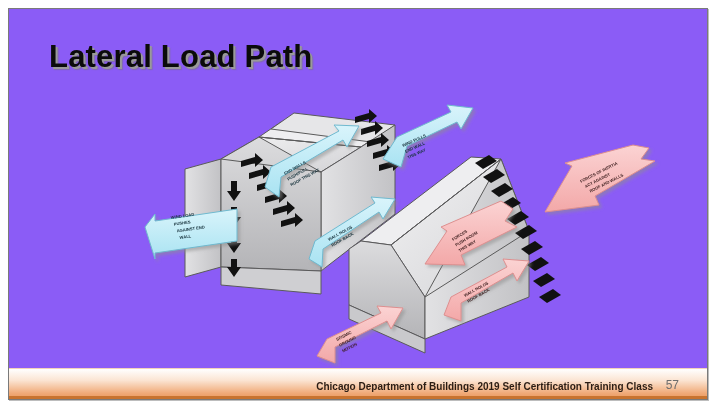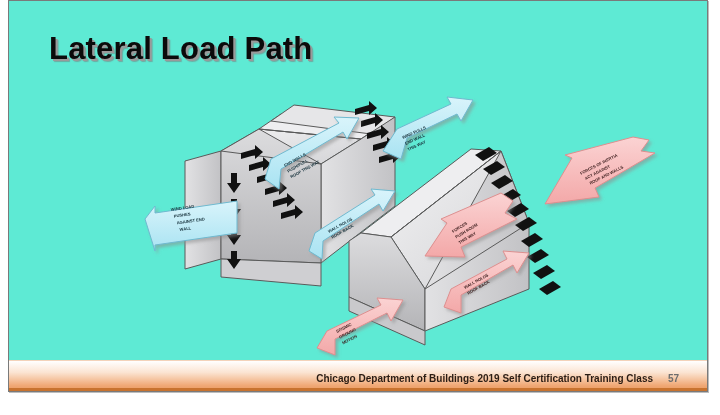--- a/index.html
+++ b/index.html
@@ -1,20 +1,20 @@
 <!DOCTYPE html>
 <html><head>
 <meta charset="utf-8">
 <style>
   html,body{margin:0;padding:0;background:#ffffff;}
   body{width:720px;height:415px;overflow:hidden;font-family:"Liberation Sans",sans-serif;}
 
   #slide{
-    position:absolute; left:8px; top:0; width:700px; height:392px;
-    background:#5eead4; border:1px solid #7a7a7a; box-sizing:border-box;
+    position:absolute; left:8px; top:8px; width:700px; height:392px;
+    background:#8b5cf6; border:1px solid #7a7a7a; box-sizing:border-box;
     box-shadow:1px 1px 0 #bdbdbd;
     overflow:hidden;
     text-align:right;
   }
 
   #title{
     position:absolute; left:40px; top:30px;
     font-size:31px; font-weight:bold; letter-spacing:0.2px;
     color:#0b0b0b;
     text-shadow:2px 2px 0 #9a9a9a, 3px 3px 1px rgba(120,120,120,.55);
@@ -32,21 +32,21 @@
     content:""; position:absolute; left:0; bottom:0; width:100%; height:3px;
     background:#c8732f;
   }
   #footertext{
     position:absolute; right:54px; bottom:7px;
     font-size:10px; font-weight:bold; color:#2b1d14;
     white-space:nowrap;
   }
   #pagenum{
     position:absolute; right:28px; bottom:7px;
-    font-size:10px; color:#6d6d6d; font-weight:bold;
+    font-size:12px; color:#6d6d6d; font-weight:normal;
   }
 </style>
 </head>
 <body>
 
 <div id="slide">
 
   <div id="title">Lateral Load Path</div>
 
   <svg id="art" viewBox="0 0 700 392">

